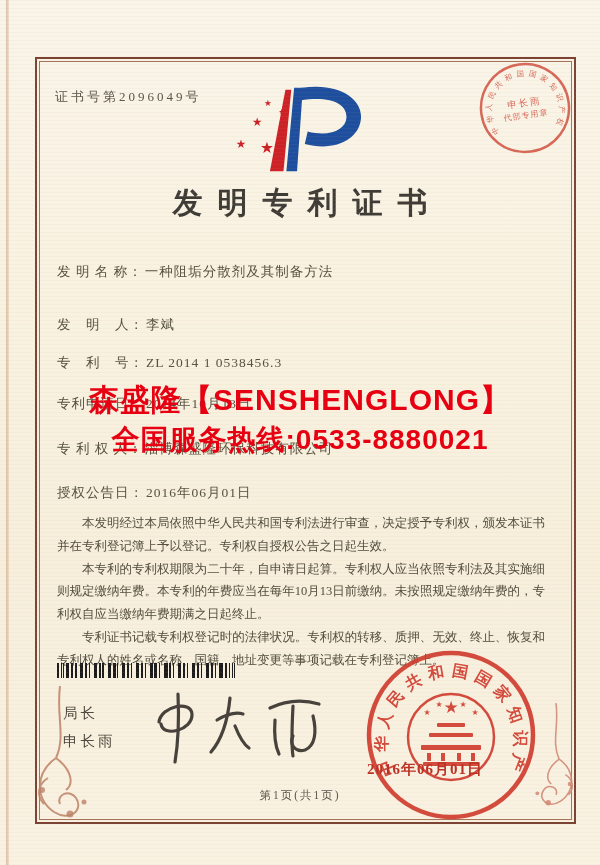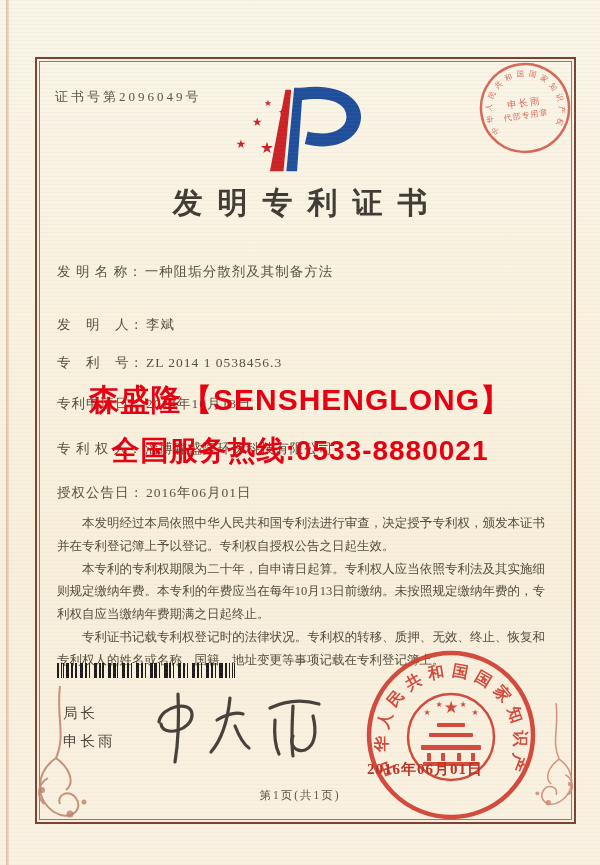--- a/index.html
+++ b/index.html
@@ -21,21 +21,21 @@
   .logo{position:absolute;left:208px;top:84px;width:180px;height:92px;}
   .seal-top{position:absolute;left:477px;top:60px;width:96px;height:96px;opacity:.82;transform:rotate(-8deg);}
   .title{position:absolute;left:0;right:0;top:183px;text-align:center;
     font-size:30px;font-weight:600;letter-spacing:15px;text-indent:15px;color:#3f3c37;}
   .field-row{position:absolute;left:57px;width:488px;font-size:13.5px;color:#55503f;letter-spacing:1px;}
   .fvalue{margin-left:2px;}
   .overlay-line{position:absolute;left:0;right:0;text-align:center;
     font-family:"Liberation Sans","DejaVu Sans",sans-serif;font-weight:800;color:#e60012;
     z-index:30;white-space:nowrap;}
   .overlay-1{top:380px;font-size:30px;letter-spacing:1px;}
-  .overlay-2{top:432px;font-size:28px;letter-spacing:1px;}
+  .overlay-2{top:421px;font-size:28px;letter-spacing:1px;}
   .body-text{position:absolute;left:57px;top:512px;width:488px;font-size:12.5px;
     line-height:1.82;color:#514c3e;text-align:justify;}
   .body-text p{margin:0;text-indent:2em;}
   .barcode{position:absolute;left:57px;top:663px;width:178px;height:15px;
     background:
       repeating-linear-gradient(90deg,#1c1c1c 0 2px,transparent 2px 4px,#1c1c1c 4px 5px,transparent 5px 9px,#1c1c1c 9px 12px,transparent 12px 14px),
       repeating-linear-gradient(90deg,transparent 0 6px,#1c1c1c 6px 7px,transparent 7px 13px);}
   .director{position:absolute;left:63px;top:704px;font-size:14.5px;color:#4a453c;letter-spacing:3px;}
   .director div{margin-bottom:9px;}
   .signature{position:absolute;left:133px;top:686px;width:210px;height:84px;z-index:5;}

